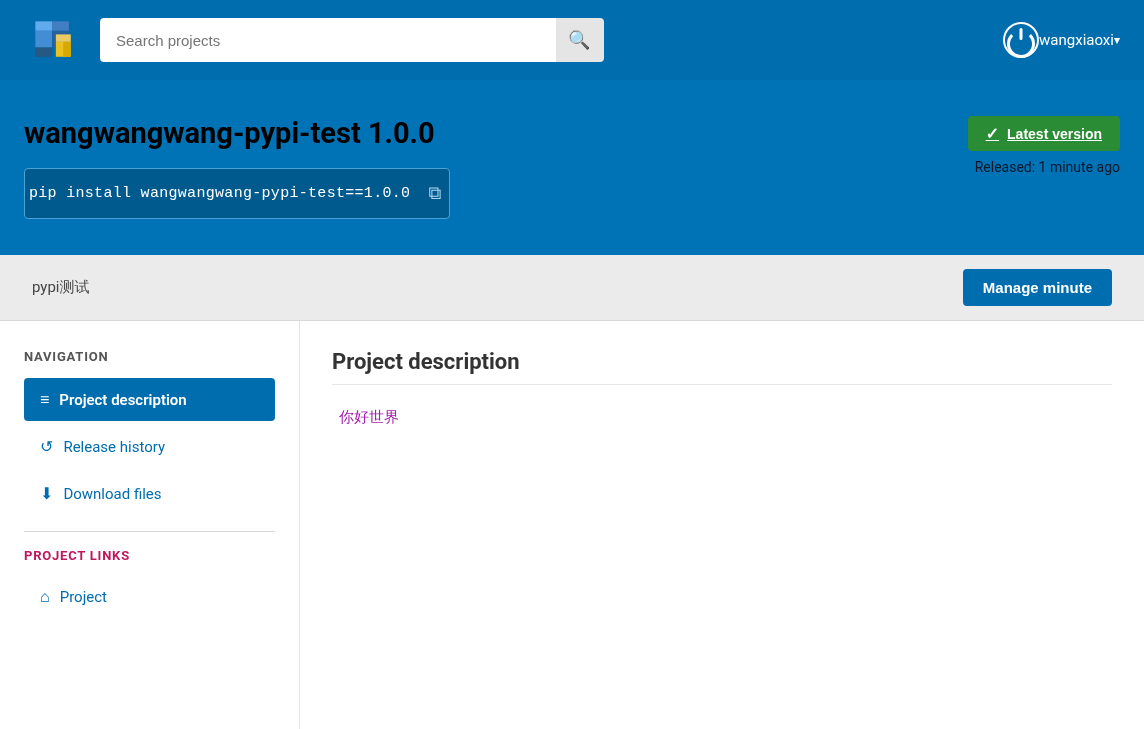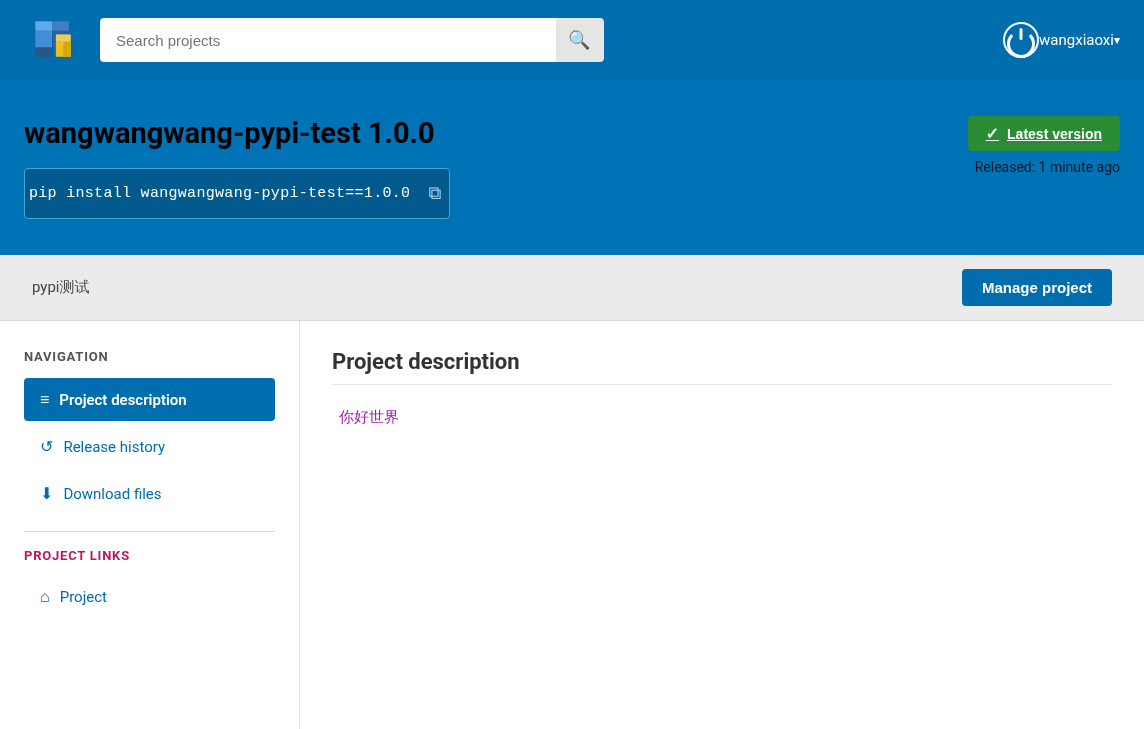--- a/index.html
+++ b/index.html
@@ -338,21 +338,21 @@
         <span class="check-icon">✓</span>
         <span>Latest version</span>
       </button>
       <div class="released-text">Released: 1 minute ago</div>
     </div>
   </div>
 </div>
 
 <div class="breadcrumb-bar">
   <span class="breadcrumb-text">pypi测试</span>
-  <button class="manage-project-btn">Manage project</button>
+  <button class="manage-project-btn">Manage minute</button>
 </div>
 
 <div class="content">
 
   <aside class="sidebar">
     <div class="nav-heading">Navigation</div>
 
     <div class="nav-item-active">
       <span class="nav-icon">≡</span>
       <span>Project description</span>

